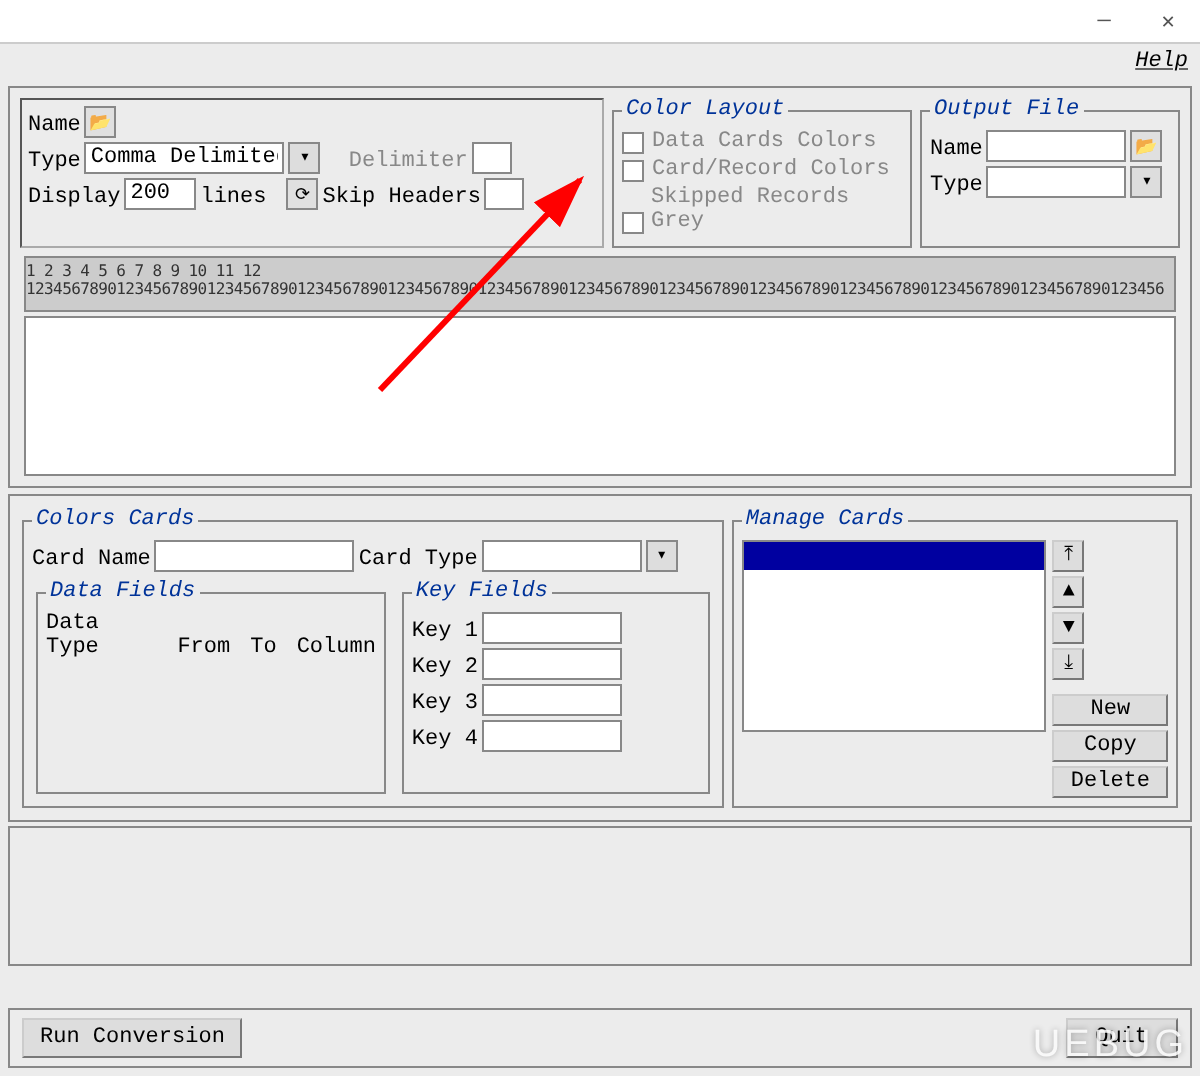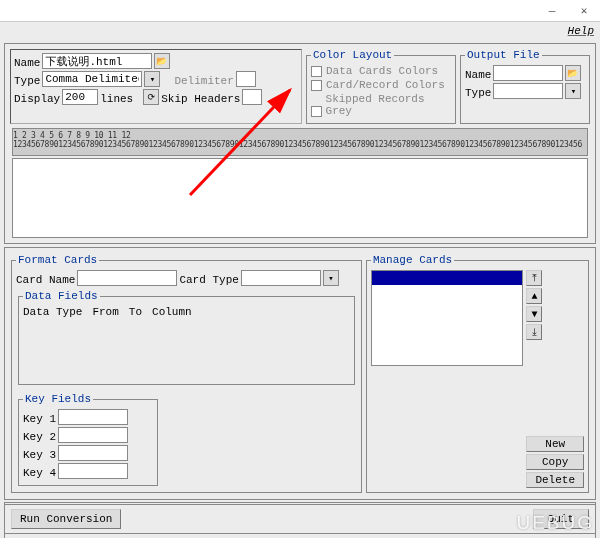--- a/index.html
+++ b/index.html
@@ -52,20 +52,21 @@
     border: 1px solid #888;
     margin: 2px;
     padding: 4px;
     font-size: 11px;
     background: #ececec;
   }
   legend {
     padding: 0 2px;
     color: #003399;
     font-family: "Courier New", monospace;
+    font-style: italic;
   }
   .row { display: flex; align-items: flex-end; gap: 2px; margin-bottom: 2px; }
   .lbl { font-family: "Courier New", monospace; color: #000; }
   input[type="text"] {
     font-family: "Courier New", monospace;
     font-size: 11px;
     border: 1px solid #888;
     background: #fff;
     height: 16px;
     padding: 0 2px;
@@ -184,21 +185,20 @@
 <div class="menubar">
   <span>Help</span>
 </div>
 
 <div class="pane" style="margin:3px 4px; padding:3px;">
   <div class="toprow">
 
     <div class="topleft" style="border:1px inset #aaa; padding:3px; margin:2px;">
       <div class="row">
         <span class="lbl">Name</span>
-        <input type="text" style="width: 110px;" value="下载说明.html">
         <div class="icon-btn">📂</div>
       </div>
       <div class="row">
         <span class="lbl">Type</span>
         <input type="text" style="width: 100px;" value="Comma Delimited">
         <div class="dropdown-btn">▾</div>
         <span style="width:10px;"></span>
         <span class="lbl grayed">Delimiter</span>
         <input type="text" style="width: 20px;" disabled="">
       </div>
@@ -257,42 +257,42 @@
       <polygon points="0 0, 9 3, 0 6" fill="#ff0000"></polygon>
     </marker>
   </defs>
   <line x1="10" y1="110" x2="110" y2="5" stroke="#ff0000" stroke-width="3" marker-end="url(#ah)"></line>
 </svg>
 
 <div class="pane" style="margin:2px 4px; padding:2px;">
   <div class="midflex">
 
     <fieldset class="formatcards">
-      <legend>Format Cards</legend>
+      <legend>Colors Cards</legend>
       <div class="row">
         <span class="lbl">Card Name</span>
         <input type="text" style="width: 100px;" value="">
         <span class="lbl">Card Type</span>
         <input type="text" style="width: 80px;" value="">
         <div class="dropdown-btn">▾</div>
       </div>
-      <div style="display:flex; gap:4px;flex-direction:column;">
+      <div style="display:flex; gap:4px;">
 
         <fieldset style="flex:1.4;">
           <legend>Data Fields</legend>
           <div class="row" style="gap:10px;">
             <span class="lbl">Data Type</span>
             <span class="lbl">From</span>
             <span class="lbl">To</span>
             <span class="lbl">Column</span>
           </div>
           <div style="height:60px;"></div>
         </fieldset>
 
-        <fieldset style="width:140px;">
+        <fieldset style="width:154px;">
           <legend>Key Fields</legend>
           <div class="row">
               <span class="lbl">Key 1</span>
               <input type="text" style="width: 70px;" value="">
             </div>
           <div class="row">
               <span class="lbl">Key 2</span>
               <input type="text" style="width: 70px;" value="">
             </div>
           <div class="row">

